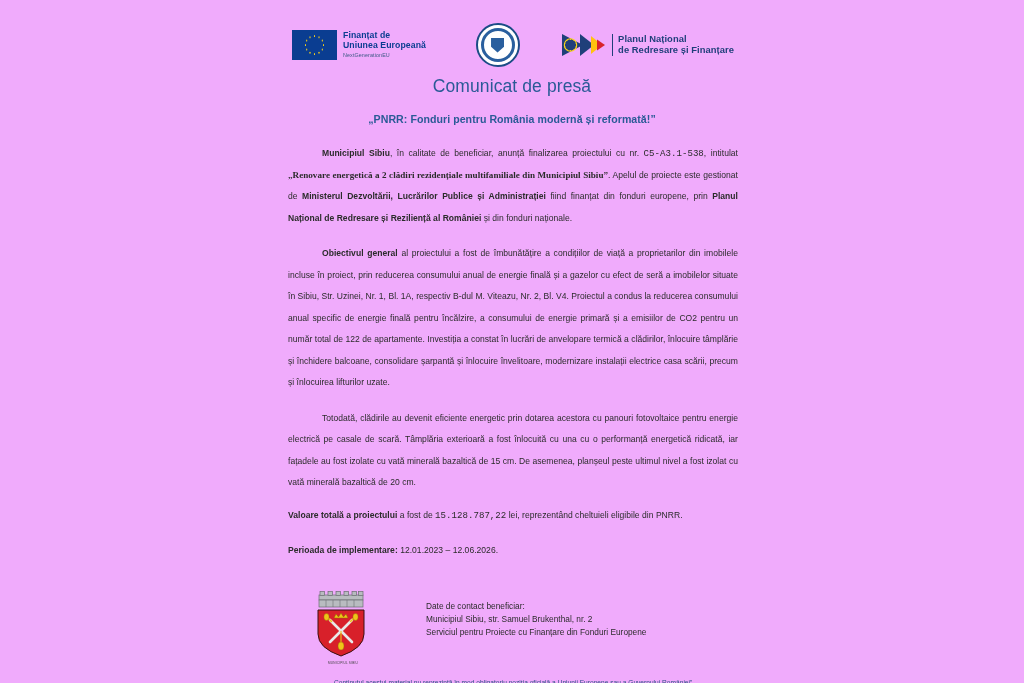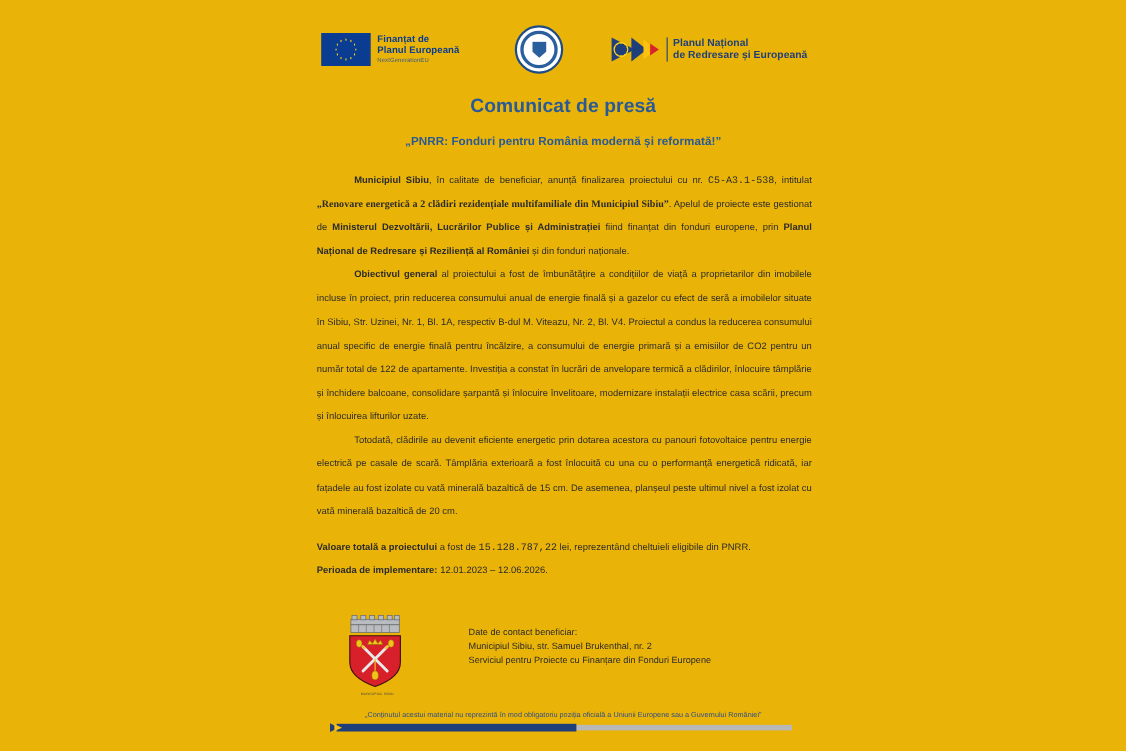--- a/index.html
+++ b/index.html
@@ -11,21 +11,21 @@
     width: 1024px;
     height: 683px;
     font-family: "Liberation Sans", sans-serif;
     color: #262626;
     overflow: hidden;
   }
   .page {
     position: relative;
     width: 1024px;
     height: 683px;
-    background: #eab308;
+    background: #f0abfc;
     box-sizing: border-box;
   }
   .doc {
     position: absolute;
     left: 282px;
     top: 0;
     width: 460px;
     height: 683px;
   }
 
@@ -136,23 +136,23 @@
     font-weight: bold;
     color: #1f3f7a;
     white-space: nowrap;
     letter-spacing: 0.05px;
   }
 
   
   .title {
     text-align: center;
     font-size: 17.5px;
-    font-weight: bold;
+    font-weight: normal;
     color: #2a5a96;
-    margin-top: 18px;
+    margin-top: 8px;
     letter-spacing: 0.1px;
   }
   .subtitle {
     text-align: center;
     font-size: 10.6px;
     font-weight: bold;
     color: #2a5a96;
     margin-top: 16px;
     letter-spacing: 0.05px;
   }
@@ -165,21 +165,21 @@
   p.para {
     margin: 0 0 0 0;
     font-size: 8.55px;
     line-height: 21.5px;
     text-align: justify;
     text-indent: 34px;
     color: #2b2b2b;
     letter-spacing: 0.02px;
   }
   p.para + p.para {
-    margin-top: 0;
+    margin-top: 14px;
   }
   p.noindent {
     text-indent: 0;
   }
   .b { font-weight: bold; }
   .ser-b {
     font-family: Liberation Serif, serif;
     font-weight: bold;
     font-size: 9.1px;
   }
@@ -285,21 +285,21 @@
               <i style="transform: translate(0px, 9px);"></i>
               <i style="transform: translate(-4.5px, 7.79px);"></i>
               <i style="transform: translate(-7.79px, 4.5px);"></i>
               <i style="transform: translate(-9px, 0px);"></i>
               <i style="transform: translate(-7.79px, -4.5px);"></i>
               <i style="transform: translate(-4.5px, -7.79px);"></i>
             </div>
         </div>
         <div class="eu-text">
           <div class="l1">Finanțat de</div>
-          <div class="l2">Planul Europeană</div>
+          <div class="l2">Uniunea Europeană</div>
           <div class="l3">NextGenerationEU</div>
         </div>
       </div>
 
       <div class="gov-logo"></div>
 
       <div class="pnrr-logo">
         <svg class="pnrr-mark" viewBox="0 0 46 26">
           <polygon points="1,2 22,13 1,24" fill="#1f3f7a"></polygon>
           <circle cx="9.5" cy="13" r="6.2" fill="none" stroke="#ffd617" stroke-width="1.1"></circle>
@@ -314,21 +314,21 @@
               <circle cx="3.8" cy="14.7" r="0.65"></circle>
             <circle cx="3.8" cy="11.3" r="0.65"></circle>
               <circle cx="5.8" cy="8.4" r="0.65"></circle>
           </g>
           <polygon points="19,2 33,13 19,24" fill="#1f3f7a"></polygon>
           <polygon points="30,4 41,13 30,22" fill="#ffc20e"></polygon>
           <polygon points="36,7.5 44,13 36,18.5" fill="#d8232a"></polygon>
         </svg>
         <div class="pnrr-text">
           <div>Planul Național</div>
-          <div>de Redresare și Europeană</div>
+          <div>de Redresare și Finanțare</div>
         </div>
       </div>
     </div>
 
     <div class="title">Comunicat de presă</div>
     <div class="subtitle">„PNRR: Fonduri pentru România modernă și reformată!”</div>
 
     <div class="body-wrap">
 
       <p class="para"><span class="b">Municipiul Sibiu</span><span>, în calitate de beneficiar, anunță finalizarea proiectului cu nr. </span><span class="ser">C5-A3.1-538</span><span>, intitulat </span><span class="ser-b">„Renovare energetică a 2 clădiri rezidențiale multifamiliale din Municipiul Sibiu”</span><span>. Apelul de proiecte este gestionat de </span><span class="b">Ministerul Dezvoltării, Lucrărilor Publice și Administrației</span><span>  fiind finanțat din fonduri europene, prin </span><span class="b">Planul Național de Redresare și Reziliență al României</span><span> și din fonduri naționale.</span></p>

